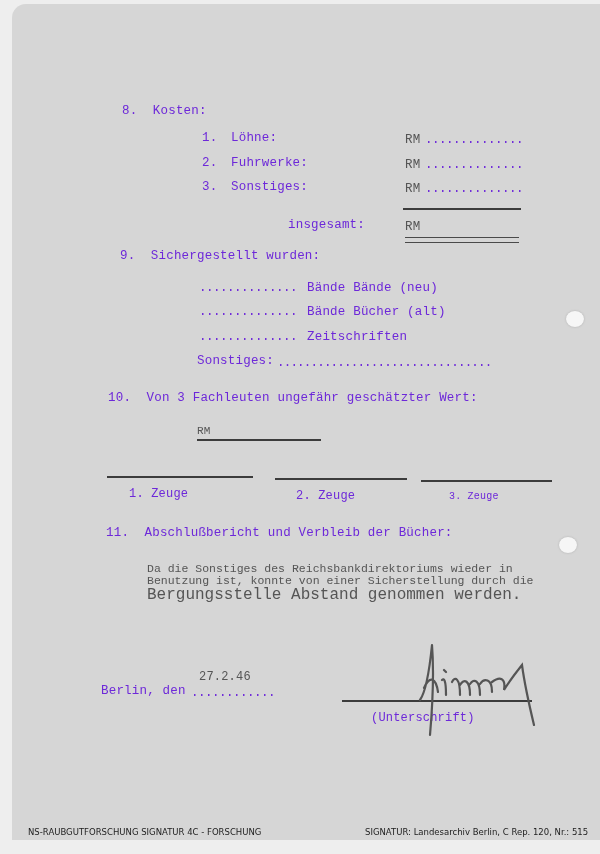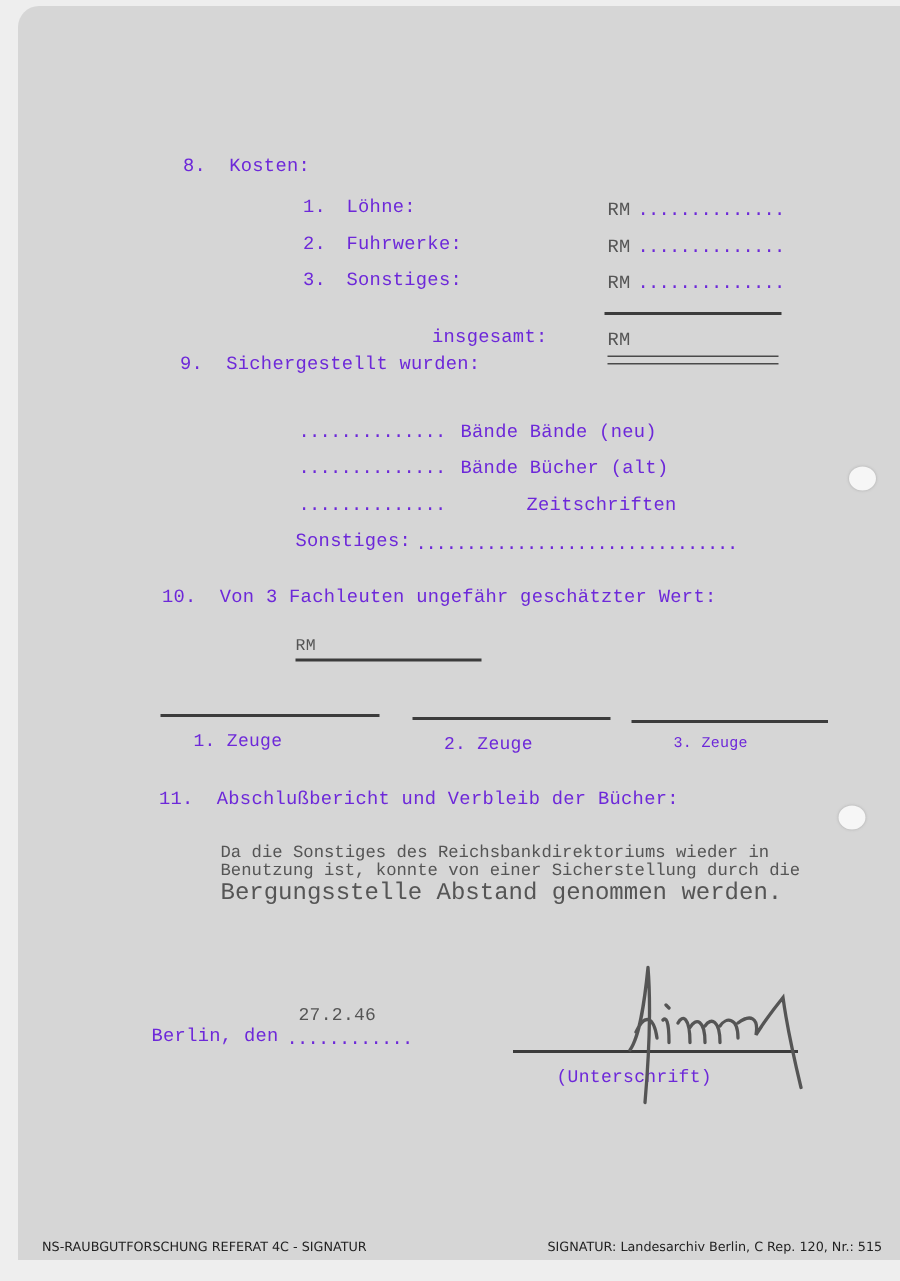--- a/index.html
+++ b/index.html
@@ -43,30 +43,30 @@
 <div class="t" style="left:231px;top:180px;">Sonstiges:</div>
 <div class="t light" style="left:405px;top:182px;">RM</div>
 <div class="t" style="left:425px;top:182px;letter-spacing:-0.5px;">..............</div>
 
 <div class="rule" style="left:403px;top:208px;width:118px;"></div>
 
 <div class="t" style="left:288px;top:218px;">insgesamt:</div>
 <div class="t light" style="left:405px;top:220px;">RM</div>
 <div class="dbl" style="left:405px;top:237px;width:114px;"></div>
 
-<div class="t" style="left:120px;top:236px;">9.  Sichergestellt wurden:</div>
+<div class="t" style="left:120px;top:249px;">9.  Sichergestellt wurden:</div>
 
 <div class="t" style="left:199px;top:281px;letter-spacing:-0.5px;">..............</div>
 <div class="t" style="left:307px;top:281px;">Bände Bände (neu)</div>
 
 <div class="t" style="left:199px;top:305px;letter-spacing:-0.5px;">..............</div>
 <div class="t" style="left:307px;top:305px;">Bände Bücher (alt)</div>
 
 <div class="t" style="left:199px;top:330px;letter-spacing:-0.5px;">..............</div>
-<div class="t" style="left:307px;top:330px;margin-left:44px;">Zeitschriften</div>
+<div class="t" style="left:307px;top:330px;">Zeitschriften</div>
 
 <div class="t" style="left:197px;top:354px;">Sonstiges:</div>
 <div class="t" style="left:277px;top:356px;letter-spacing:-0.8px;">................................</div>
 
 <div class="t" style="left:108px;top:391px;">10.  Von 3 Fachleuten ungefähr geschätzter Wert:</div>
 <div class="t light" style="left:197px;top:425px;font-size:11px;">RM</div>
 <div class="rule" style="left:197px;top:439px;width:124px;"></div>
 
 <div class="rule" style="left:107px;top:476px;width:146px;"></div>
 <div class="rule" style="left:275px;top:478px;width:132px;"></div>
@@ -89,15 +89,15 @@
 <div class="t" style="left:371px;top:711px;font-size:12px;">(Unterschrift)</div>
 
 <svg class="sig" style="left:400px;top:640px;" width="150" height="100" viewBox="0 0 150 100">
   <path d="M32 5 C30 25, 27 50, 20 60 M32 5 C34 30, 33 60, 30 95 M24 48 C30 35, 36 38, 38 52 M42 40 C44 38, 46 40, 46 55 M44 30 l2 2 M52 42 C55 36, 60 38, 60 55 M60 45 C64 38, 70 40, 70 55 M70 44 C74 38, 80 40, 80 55 M80 44 C84 38, 92 38, 92 52 M92 42 C100 36, 106 38, 104 50 C110 40, 118 30, 122 25 C124 40, 128 60, 134 85" fill="none" stroke="#555" stroke-width="2.2" stroke-linecap="round"></path>
 </svg>
 
 <div class="hole" style="left:566px;top:311px;"></div>
 <div class="hole" style="left:559px;top:537px;"></div>
 
 <div class="footer" style="left:28px;top:827px;">
-  <div>NS-RAUBGUTFORSCHUNG REFERAT 4C - SIGNATUR</div>
+  <div>NS-RAUBGUTFORSCHUNG SIGNATUR 4C - FORSCHUNG</div>
 </div>
 <div class="footer" style="left:365px;top:827px;">SIGNATUR: Landesarchiv Berlin, C Rep. 120, Nr.: 515</div>
 
 </body></html>

